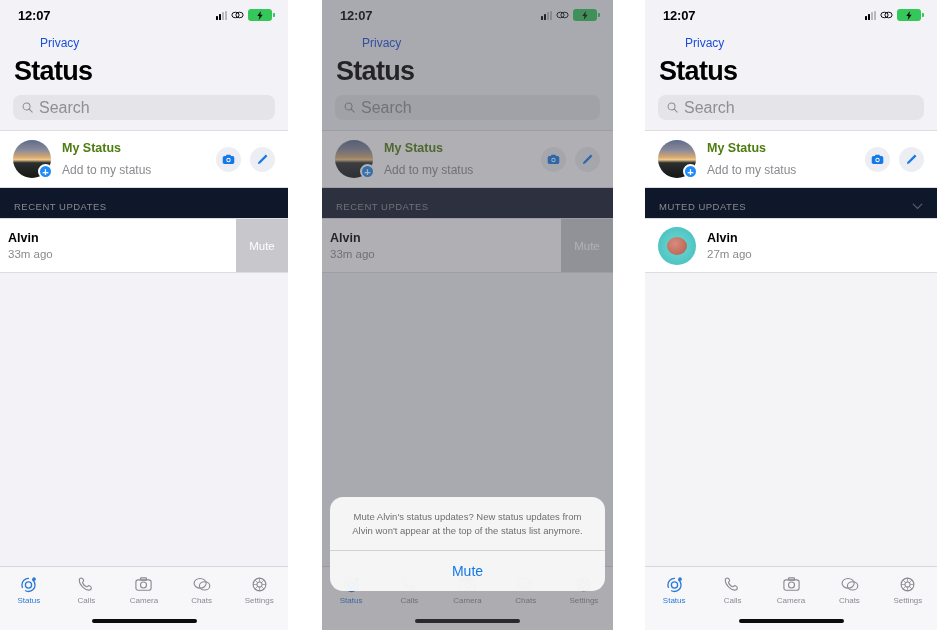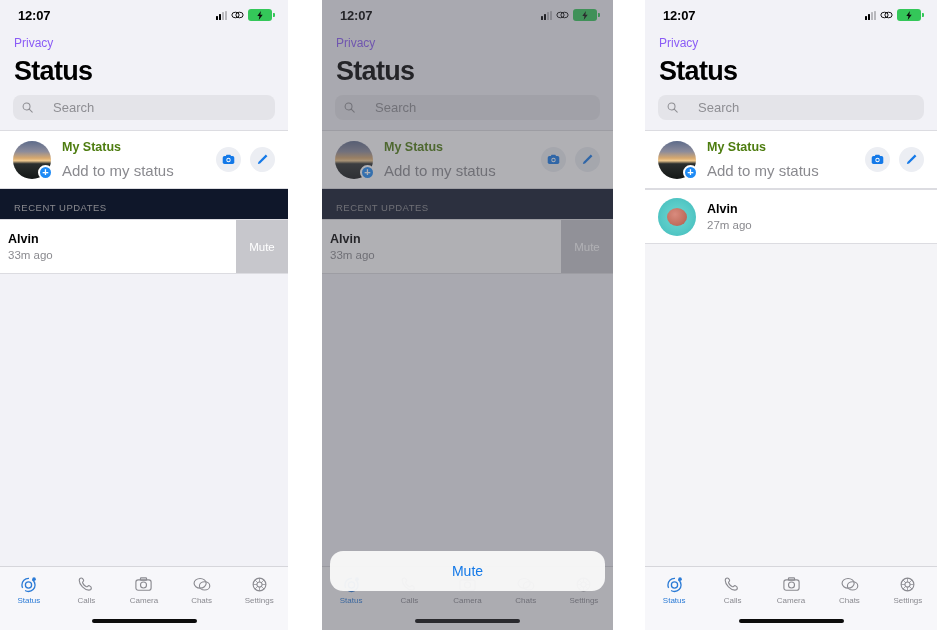--- a/index.html
+++ b/index.html
@@ -72,22 +72,23 @@
   .batt:after {
     content:""; position:absolute; right:-3px; top:4px;
     width:2px; height:4px; background:#34c759; border-radius:0 1px 1px 0;
   }
   .bolt { width: 8px; height: 9px; }
 
   
   .navlink {
     padding: 6px 14px 0 14px;
     font-size: 12px;
-    color: #8b5cf6;
-    flex: none;
+    color: #1d4ed8;
+    flex: none;
+    margin-left: 26px;
   }
   .bigtitle {
     padding: 6px 14px 8px 14px;
     font-size: 27px;
     font-weight: bold;
     color: #000;
     letter-spacing: -0.7px;
     flex: none;
   }
 
@@ -97,23 +98,22 @@
     height: 25px;
     background: #e4e4e9;
     border-radius: 8px;
     display: flex;
     align-items: center;
     gap: 6px;
     padding: 0 9px;
   }
   .searchbar .mag { width: 11px; height: 11px; flex: none; }
   .searchbar .ph {
-    font-size: 13px;
+    font-size: 16px;
     color: #8e8e93;
-    margin-left: 14px;
   }
 
   
   .listblock { background: #ffffff; flex: none; }
   .sep-top { border-top: 0.5px solid #dcdce1; }
   .sep-bottom { border-bottom: 0.5px solid #dcdce1; }
 
   .mystatus {
     display: flex;
     align-items: center;
@@ -141,21 +141,21 @@
     border-radius: 50%;
     background: #1f8bf5;
     border: 2px solid #ffffff;
     display: flex; align-items: center; justify-content: center;
   }
   .plusbadge span {
     color: #fff; font-size: 11px; line-height: 10px; font-weight: bold;
   }
   .ms-text { flex: 1 1 auto; min-width: 0; }
   .ms-title { font-size: 12.5px; font-weight: bold; color: #4d7c0f; }
-  .ms-sub { font-size: 15px; color: #8a8a8f; margin-top: 8px; }
+  .ms-sub { font-size: 12px; color: #8a8a8f; margin-top: 8px; }
   .ms-actions { display: flex; gap: 9px; flex: none; }
   .circbtn {
     width: 25px; height: 25px;
     border-radius: 50%;
     background: #eceef3;
     display: flex; align-items: center; justify-content: center;
   }
 
   
   .sechead {
@@ -543,20 +543,21 @@
       </div>
       <div class="homebar">
           <i></i>
         </div>
     </div>
 
     <div class="dim"></div>
 
     <div class="sheetwrap">
       <div class="sheet">
+        <div class="sheet-msg">Mute Alvin's status updates? New status updates from Alvin won't appear at the top of the status list anymore.</div>
         <div class="sheet-btn">Mute</div>
       </div>
     </div>
   </div>
 
   <div class="gap2"></div>
 
   <div class="panel p3">
     <div class="screen">
 
@@ -617,20 +618,26 @@
             </div>
             <div class="circbtn">
               <svg width="13" height="13" viewBox="0 0 18 18">
                 <path d="M13.6 2.2 L15.8 4.4 L5.6 14.6 L2.6 15.4 L3.4 12.4 Z" fill="#1479e8"></path>
               </svg>
             </div>
           </div>
         </div>
       </div>
 
+      <div class="sechead">
+        <span>MUTED UPDATES</span>
+        <svg class="chev" viewBox="0 0 14 9">
+          <polyline points="1.5,1.5 7,7 12.5,1.5" fill="none" stroke="#9a9aa0" stroke-width="1.4" stroke-linecap="round"></polyline>
+        </svg>
+      </div>
 
       <div class="listblock sep-top sep-bottom">
         <div class="statusrow">
           <div class="ava-turtle"></div>
           <div class="sr-text">
             <div class="sr-name">Alvin</div>
             <div class="sr-time">27m ago</div>
           </div>
         </div>
       </div>

